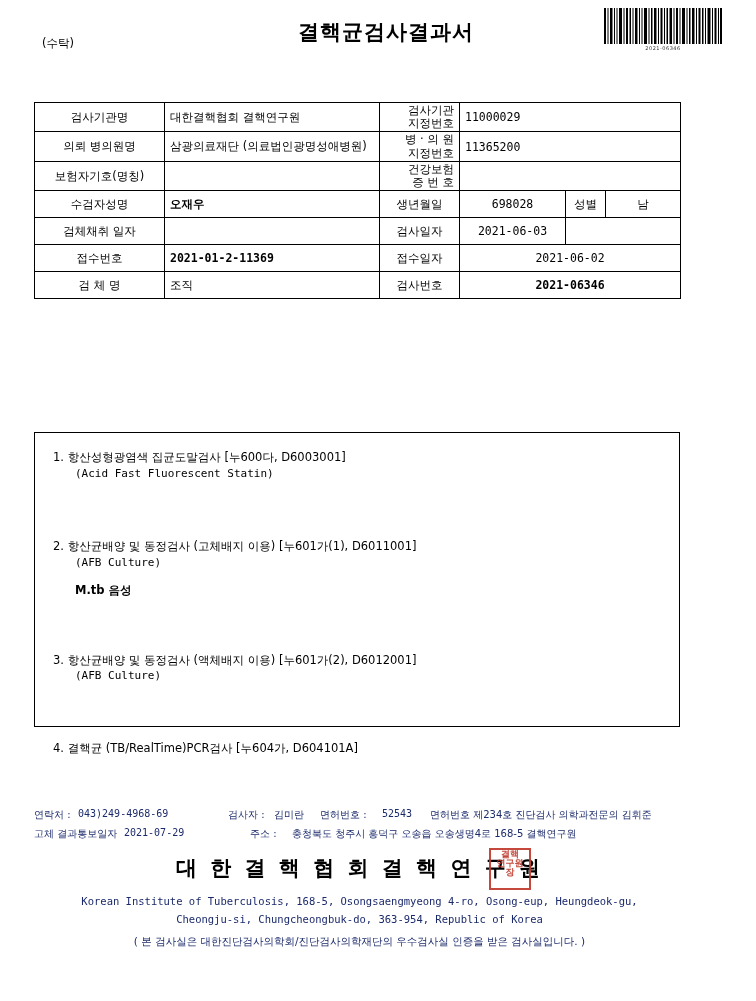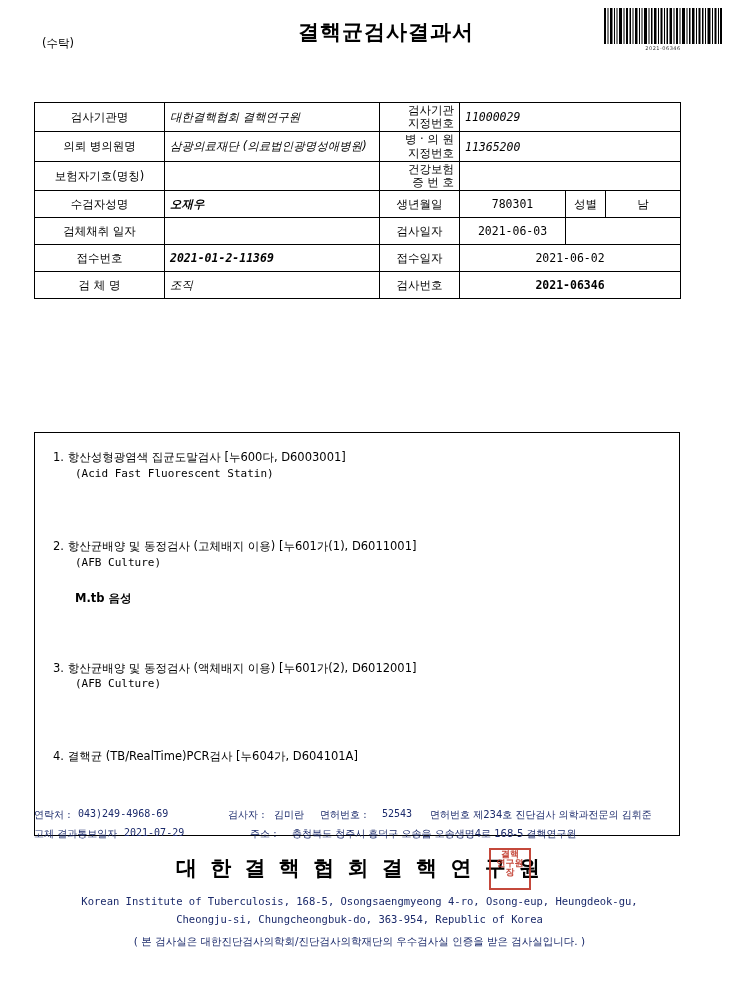--- a/index.html
+++ b/index.html
@@ -48,38 +48,38 @@
   }
   table.main td {
     border: 1px solid #000;
     height: 27px;
     padding: 1px 5px;
     font-size: 11.5px;
     vertical-align: middle;
   }
   td.lbl { text-align: center; }
   td.lbl2 { text-align: right; font-size: 10.5px; line-height: 1.15; }
-  td.val { text-align: left; font-style: italic; }
+  td.val { text-align: left; }
   td.valc { text-align: center; }
   .b { font-weight: bold; }
   .sm { font-size: 9.5px; }
   .mono { font-family: "DejaVu Sans Mono", monospace; }
 
   
   .results {
     position: absolute;
     left: 34px; top: 432px;
-    width: 646px; height: 404px;
+    width: 646px; height: 295px;
     border: 1px solid #000;
     padding: 16px 18px;
   }
   .res-item { margin-bottom: 2px; }
   .res-line { font-size: 11.5px; line-height: 1.55; }
   .res-sub { font-size: 11px; font-family: "DejaVu Sans Mono", monospace; }
-  .res-result { font-size: 11.5px; font-weight: bold; margin-top: 22px; margin-left: 22px; }
+  .res-result { font-size: 11.5px; font-weight: bold; margin-top: 14px; margin-left: 22px; }
   .gap1 { height: 56px; }
   .gap2 { height: 52px; }
   .gap3 { height: 56px; }
 
   
   .footer { position: absolute; left: 0; top: 808px; width: 719px; }
   .frow {
     position: relative;
     font-size: 10px;
     height: 19px;
@@ -217,21 +217,21 @@
           <div>건강보험</div>
           <div>증 번 호</div>
         </td>
         <td class="val mono" colspan="3"></td>
       </tr>
 
       <tr>
         <td class="lbl">수검자성명</td>
         <td class="val b">오재우</td>
         <td class="lbl">생년월일</td>
-        <td class="valc mono">780301</td>
+        <td class="valc mono">698028</td>
         <td class="lbl">성별</td>
         <td class="valc">남</td>
       </tr>
 
       <tr>
         <td class="lbl">검체채취 일자</td>
         <td class="val"></td>
         <td class="lbl">검사일자</td>
         <td class="valc mono">2021-06-03</td>
         <td class="valc" colspan="2"></td>

